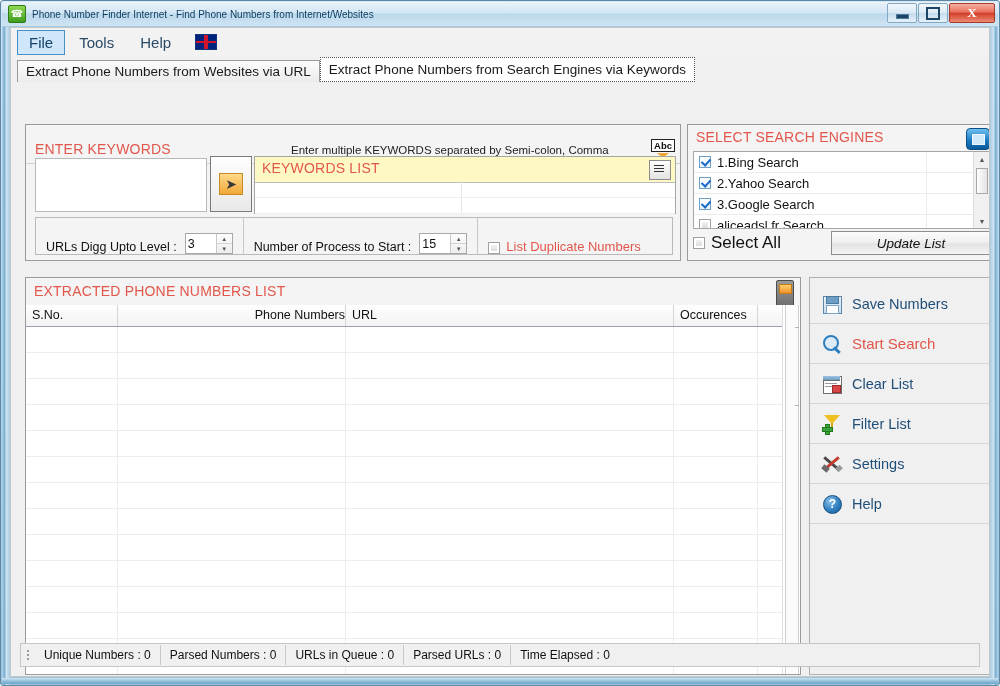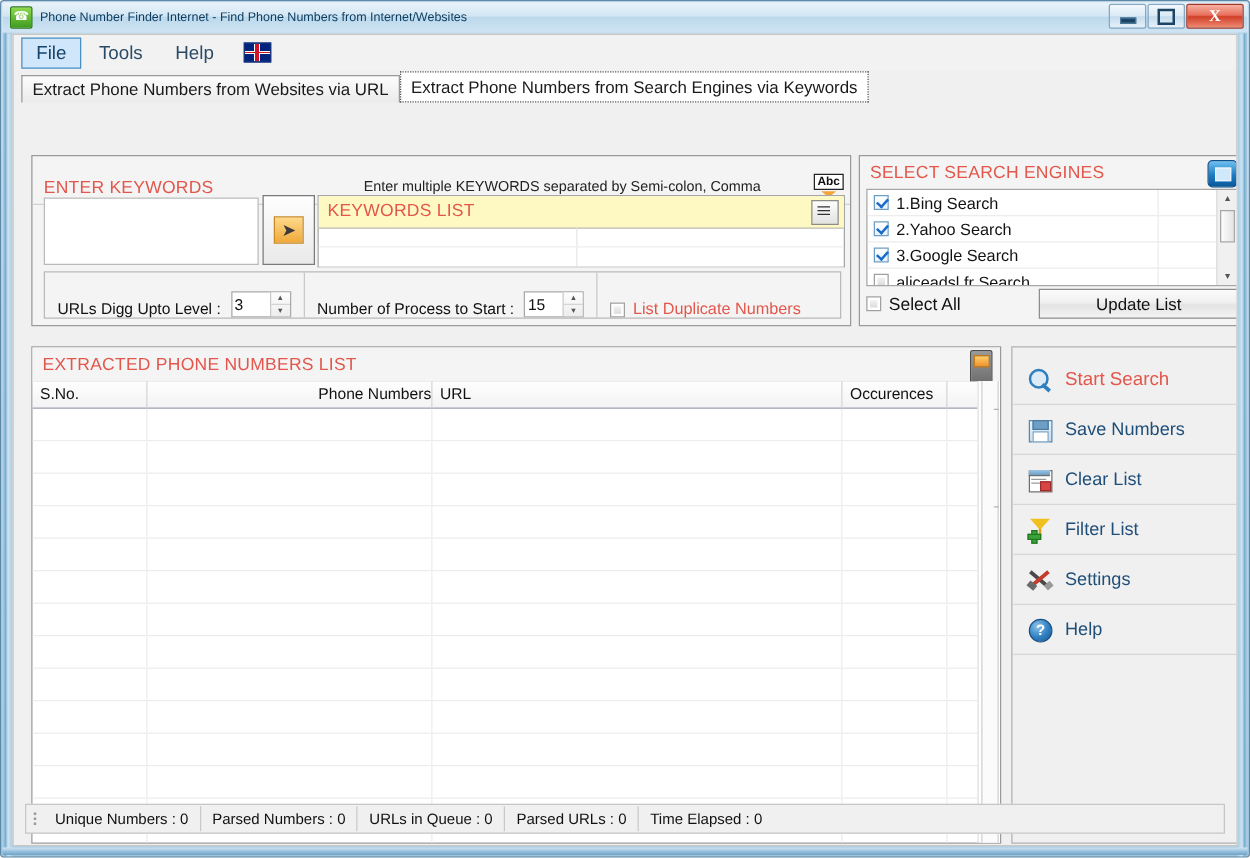--- a/index.html
+++ b/index.html
@@ -332,29 +332,29 @@
   #se-scroll .thumb {
     position:absolute; top:16px; left:2px; right:2px; height: 24px;
     background: linear-gradient(to right, #fdfdfd, #e3e3e3);
     border: 1px solid #a8a8a8;
   }
   #se-scroll .arrow.down { position:absolute; bottom:0; left:0; right:0; }
   #se-footer {
     position:absolute; left:5px; right:5px; bottom: 5px; height: 24px;
     display:flex; align-items:center;
   }
-  #select-all-label { font-size: 14px; color: #111; }
+  #select-all-label { font-size: 17px; color: #111; }
   #update-list-btn {
     position:absolute; right: 0; top: 0;
     width: 158px; height: 22px;
     background: linear-gradient(to bottom, #fbfbfb 0%, #f0f0f0 45%, #e3e3e3 55%, #f4f4f4 100%);
     border: 1px solid #8d8d8d;
     border-radius: 0;
     display:flex; align-items:center; justify-content:center;
-    font-size: 13.5px; color: #111;
+    font-size: 13.5px; color: #111; font-style: italic;
   }
 
   
   #panel-extracted {
     position:absolute; left: 14px; top: 249px; width: 776px; height: 398px;
     background: #ffffff; border: 1px solid #9a9a9a; box-sizing: border-box;
   }
   #ex-header {
     position:absolute; left:0; top:0; right:0; height: 27px;
     background: #f4f4f4; border-bottom: 1px solid #c9c9c9;
@@ -807,35 +807,35 @@
 
       <div id="ex-scroll">
         <div class="track"></div>
         <div class="ex-tick" style="top:22px"></div>
         <div class="ex-tick" style="top:100px"></div>
       </div>
     </div>
 
     <div id="sidebar">
 
-      <div class="side-btn primary">
-        <span class="s-icon ico-search">
-          <span class="ring"></span>
-            <span class="handle"></span>
-        </span>
-        <span class="side-label">Start Search</span>
-      </div>
-
       <div class="side-btn">
         <span class="s-icon ico-save">
           <span class="body"></span>
             <span class="top"></span>
             <span class="bot"></span>
         </span>
         <span class="side-label">Save Numbers</span>
+      </div>
+
+      <div class="side-btn primary">
+        <span class="s-icon ico-search">
+          <span class="ring"></span>
+            <span class="handle"></span>
+        </span>
+        <span class="side-label">Start Search</span>
       </div>
 
       <div class="side-btn">
         <span class="s-icon ico-clear">
           <span class="body"></span>
             <span class="bar"></span>
             <span class="l1"></span>
             <span class="l2"></span>
             <span class="mark"></span>
         </span>

